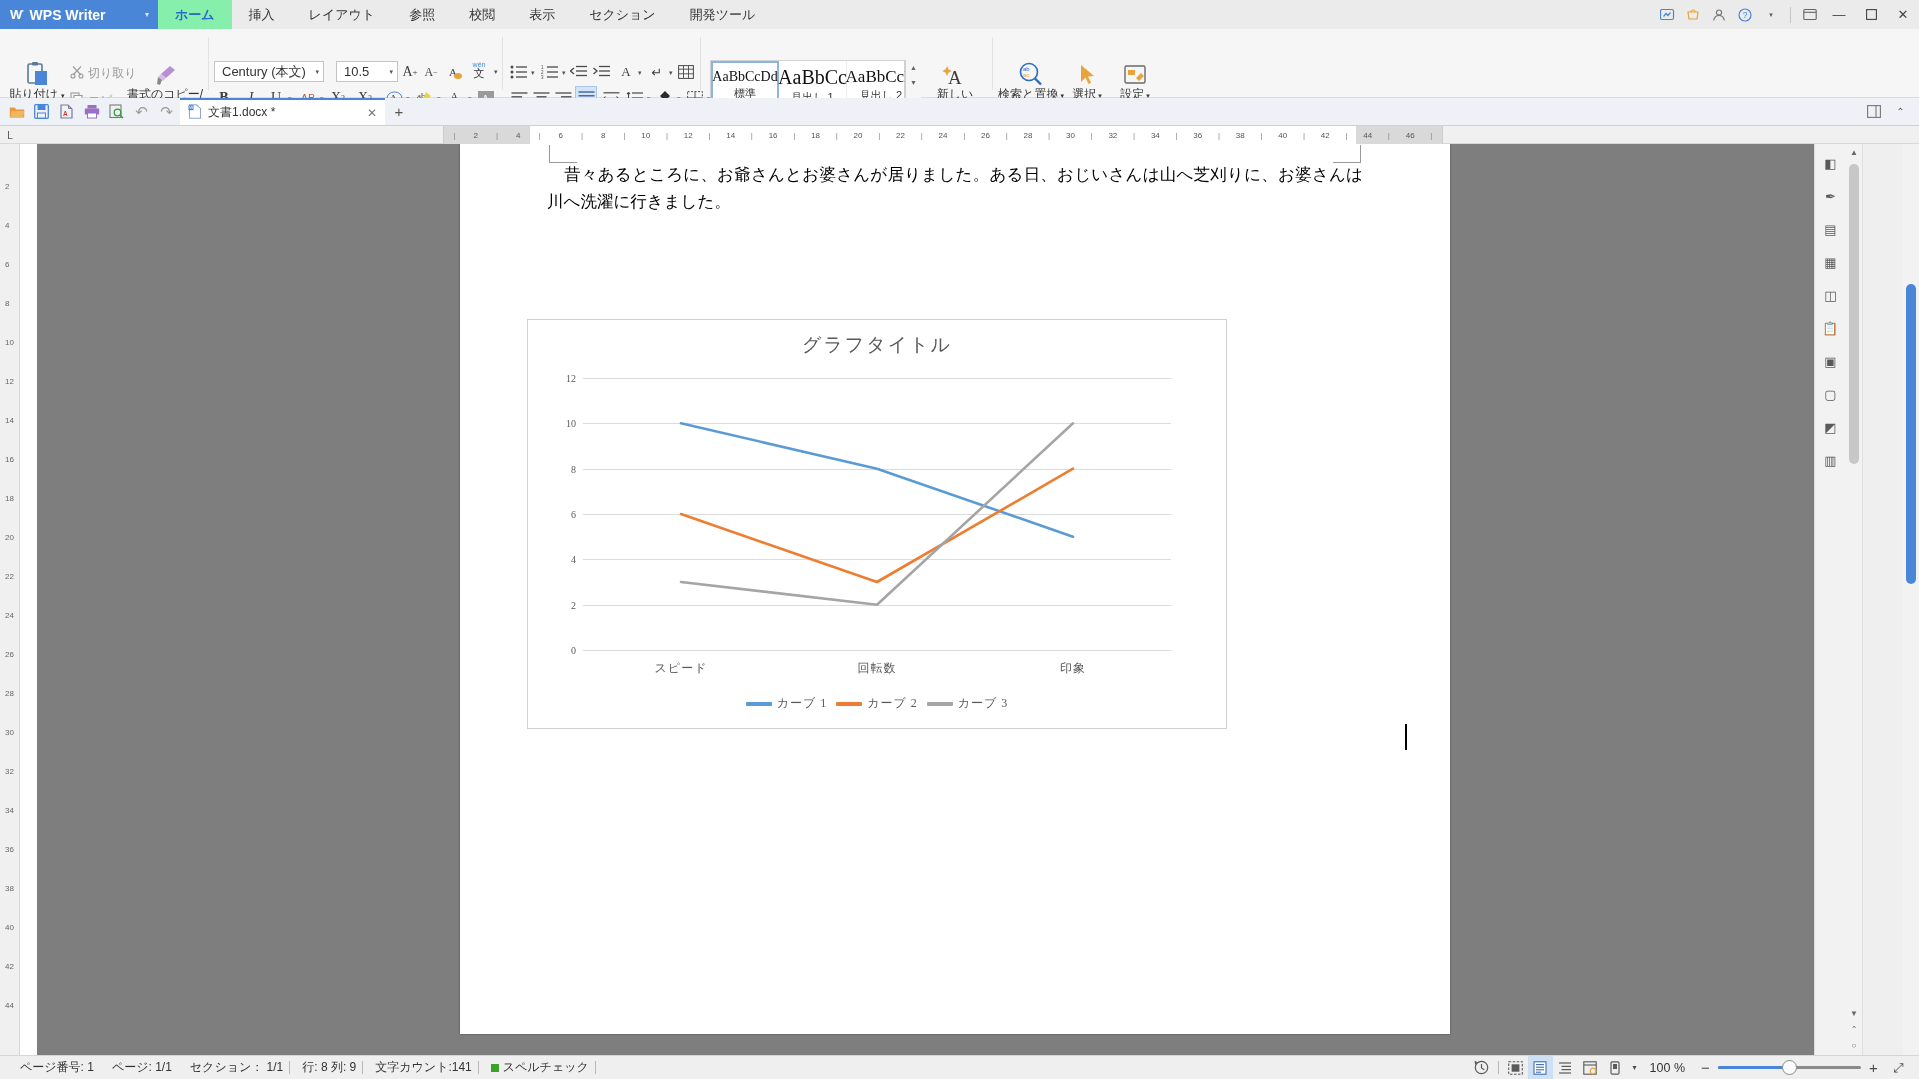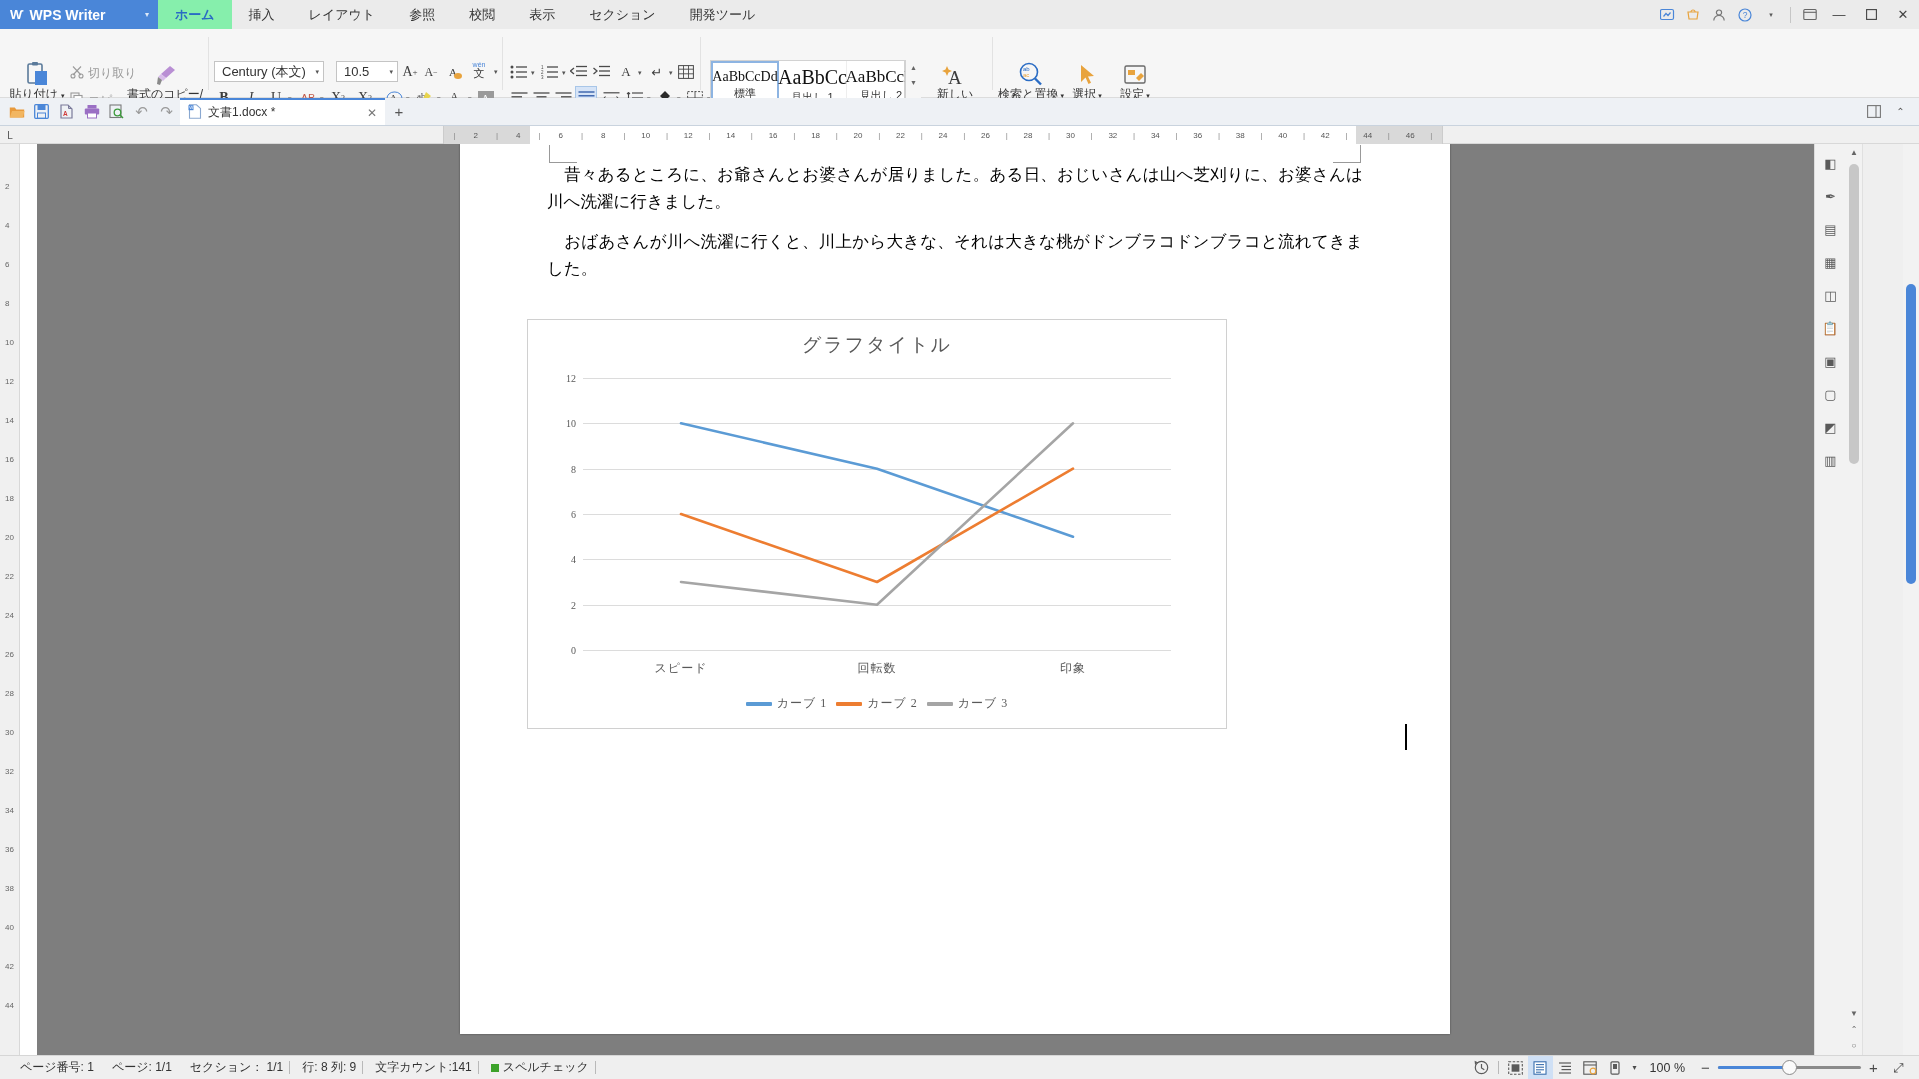--- a/index.html
+++ b/index.html
@@ -764,23 +764,20 @@
     </div>
 
   <div class="canvas">
     <div class="page">
       <div class="corner-tl"></div>
       <div class="corner-tr"></div>
 
       <div class="para" style="top:18px;">
         <span class="indent"></span><span>昔々あるところに、お爺さんとお婆さんが居りました。ある日、おじいさんは山へ芝刈りに、お婆さんは川へ洗濯に行きました。</span>
       </div>
-      <div class="para" style="top:85px;">
-        <span class="indent"></span><span>おばあさんが川へ洗濯に行くと、川上から大きな、それは大きな桃がドンブラコドンブラコと流れてきました。</span>
-      </div>
 
       <div class="chartbox">
         <div class="chart-title">グラフタイトル</div>
         <div class="plot" id="plot-area">
             <div class="gridline" style="top:272px"></div>
             <div class="ytick" style="top:272px">0</div>
             <div class="gridline" style="top:226.66666666666669px"></div>
             <div class="ytick" style="top:226.66666666666669px">2</div>
             <div class="gridline" style="top:181.33333333333334px"></div>
             <div class="ytick" style="top:181.33333333333334px">4</div>

